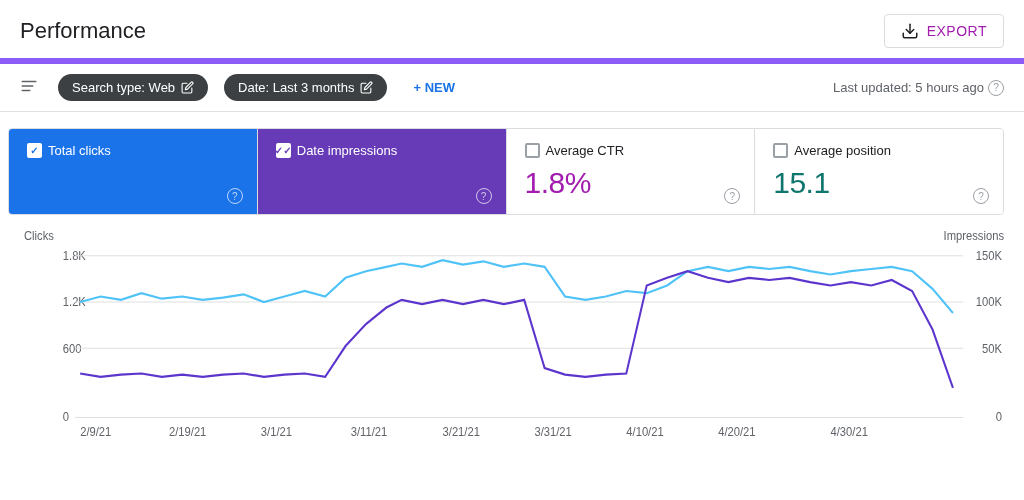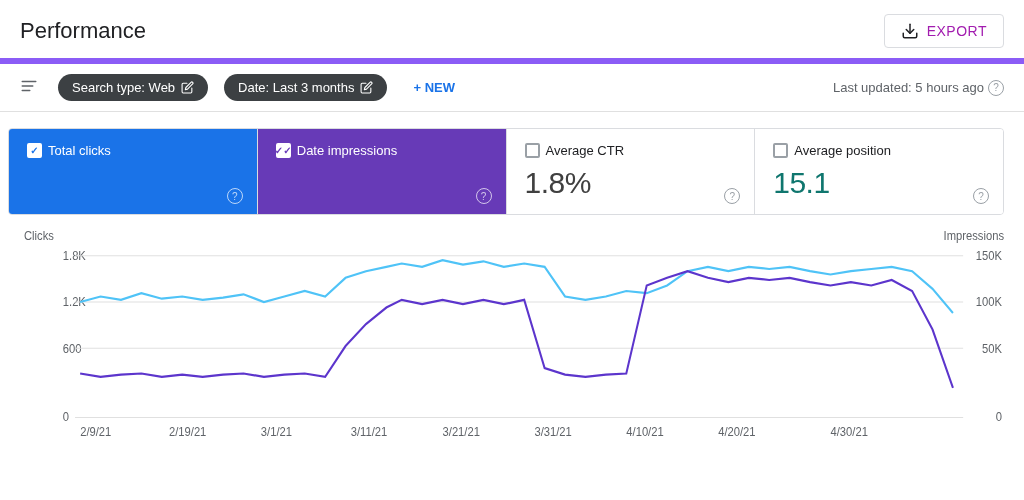--- a/index.html
+++ b/index.html
@@ -115,21 +115,21 @@
       <div class="metric-help">
         <span class="help-icon">?</span>
       </div>
     </div>
 
     <div class="metric-card white">
       <div class="metric-label">
         <div class="checkbox-white"></div>
         <span>Average CTR</span>
       </div>
-      <div class="metric-value" style="color:#404040;">1.8%</div>
+      <div class="metric-value" style="color:#a21caf;">1.8%</div>
       <div class="metric-help">
         <span class="help-icon-gray">?</span>
       </div>
     </div>
 
     <div class="metric-card white">
       <div class="metric-label">
         <div class="checkbox-white"></div>
         <span>Average position</span>
       </div>

